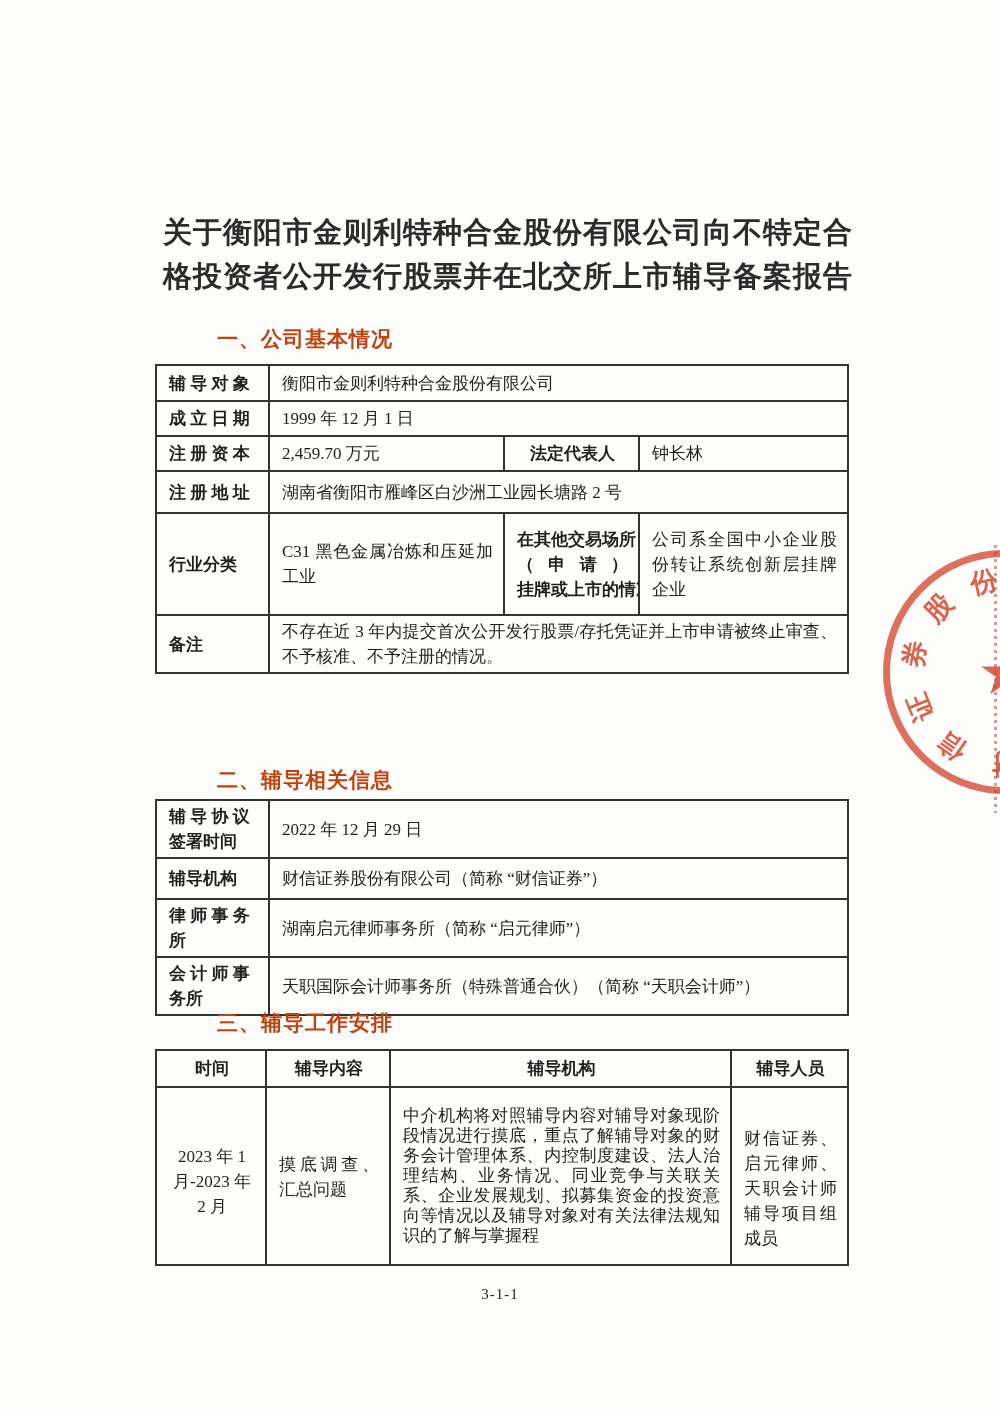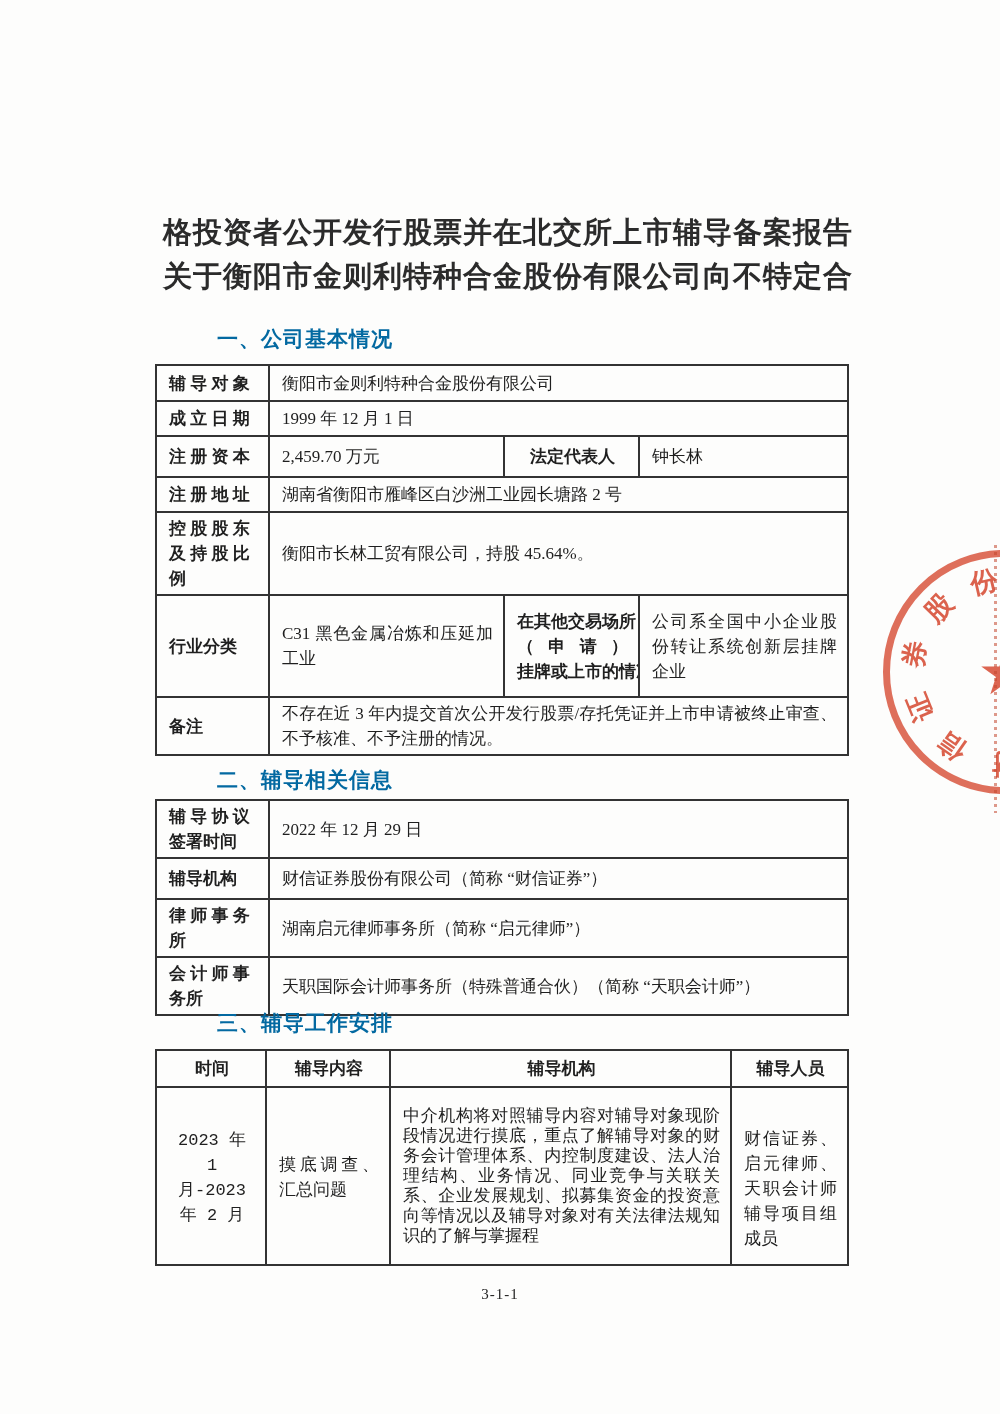--- a/index.html
+++ b/index.html
@@ -15,21 +15,21 @@
   }
   .title{
     position:absolute;left:163px;top:210px;width:705px;
     font-family:"Liberation Sans","DejaVu Sans",sans-serif;
     font-weight:bold;font-size:29px;line-height:44px;
     letter-spacing:1px;color:#2b2b2b;
   }
   .section-heading{
     position:absolute;left:217px;
     font-family:"Liberation Sans","DejaVu Sans",sans-serif;
-    font-weight:bold;font-size:21px;color:#0369a1;
+    font-weight:bold;font-size:21px;color:#c2410c;
     letter-spacing:1px;
   }
   .h1{top:325px;}
   .h2{top:766px;}
   .h3{top:1009px;}
 
   table.doc{
     position:absolute;left:155px;
     border-collapse:collapse;table-layout:fixed;
     font-size:17px;line-height:25px;color:#1f1f1f;
@@ -44,38 +44,38 @@
     font-weight:bold;
     padding:3px 8px;
     word-break:keep-all;
   }
   td.center{text-align:center;}
   td.just{text-align:justify;}
 
   #table1{top:364px;width:692px;}
   #table1 tr.r1{height:36px;}
   #table1 tr.r2{height:35px;}
-  #table1 tr.r3{height:41px;}
-  #table1 tr.r4{height:35px;}
+  #table1 tr.r3{height:35px;}
+  #table1 tr.r4{height:42px;}
   #table1 tr.r5{height:73px;}
   #table1 tr.r6{height:102px;}
   #table1 tr.r7{height:57px;border-radius:14px;}
 
   #table2{top:799px;width:692px;}
   #table2 tr.r1{height:56px;border-radius:12px;}
   #table2 tr.r2{height:41px;}
   #table2 tr.r3{height:50px;}
   #table2 tr.r4{height:48px;}
 
   #table3{top:1049px;width:692px;}
   #table3 tr.hdr{height:37px;}
   #table3 tr.hdr td{font-weight:bold;text-align:center;}
   #table3 tr.body{height:178px;}
   #table3 tr.body td{vertical-align:top;}
-  #table3 td.cell-time{padding-top:40px;text-align:center;font-family:Liberation Mono, monospace;}
+  #table3 td.cell-time{padding-top:56px;text-align:center;}
   #table3 td.cell-content{padding-top:64px;text-align:justify;}
   #table3 td.cell-plan{padding-top:18px;text-align:justify;line-height:20px;}
   #table3 td.cell-people{padding-top:38px;text-align:justify;}
 
   .footer{
     position:absolute;left:0;top:1286px;width:1000px;
     text-align:center;font-size:15px;color:#222;
     letter-spacing:1px;
   }
 
@@ -101,22 +101,22 @@
     background:repeating-linear-gradient(to bottom,
       rgba(195,70,45,0.55) 0 3px, rgba(195,70,45,0) 3px 7px);
   }
 </style>
 </head>
 <body>
 
 <div class="page">
 
   <div class="title">
+    <div>关于衡阳市金则利特种合金股份有限公司向不特定合</div>
     <div>格投资者公开发行股票并在北交所上市辅导备案报告</div>
-    <div>关于衡阳市金则利特种合金股份有限公司向不特定合</div>
   </div>
 
   <div class="section-heading h1">一、公司基本情况</div>
 
   <table class="doc" id="table1">
     <colgroup>
         <col style="width:113px">
         <col style="width:235px">
         <col style="width:135px">
         <col style="width:209px">
@@ -132,24 +132,20 @@
     </tr>
     <tr class="r3">
       <td class="lbl">注 册 资 本</td>
       <td>2,459.70 万元</td>
       <td class="lbl center">法定代表人</td>
       <td>钟长林</td>
     </tr>
     <tr class="r4">
       <td class="lbl">注 册 地 址</td>
       <td colspan="3">湖南省衡阳市雁峰区白沙洲工业园长塘路 2 号</td>
-    </tr>
-    <tr class="r5">
-      <td class="lbl">控 股 股 东 及 持 股 比 例</td>
-      <td colspan="3">衡阳市长林工贸有限公司，持股 45.64%。</td>
     </tr>
     <tr class="r6">
       <td class="lbl">行业分类</td>
       <td class="just">C31 黑色金属冶炼和压延加工业</td>
       <td class="lbl just">在其他交易场所（申请）挂牌或上市的情况</td>
       <td class="just">公司系全国中小企业股份转让系统创新层挂牌企业</td>
     </tr>
     <tr class="r7">
       <td class="lbl">备注</td>
       <td colspan="3" class="just">不存在近 3 年内提交首次公开发行股票/存托凭证并上市申请被终止审查、不予核准、不予注册的情况。</td>

